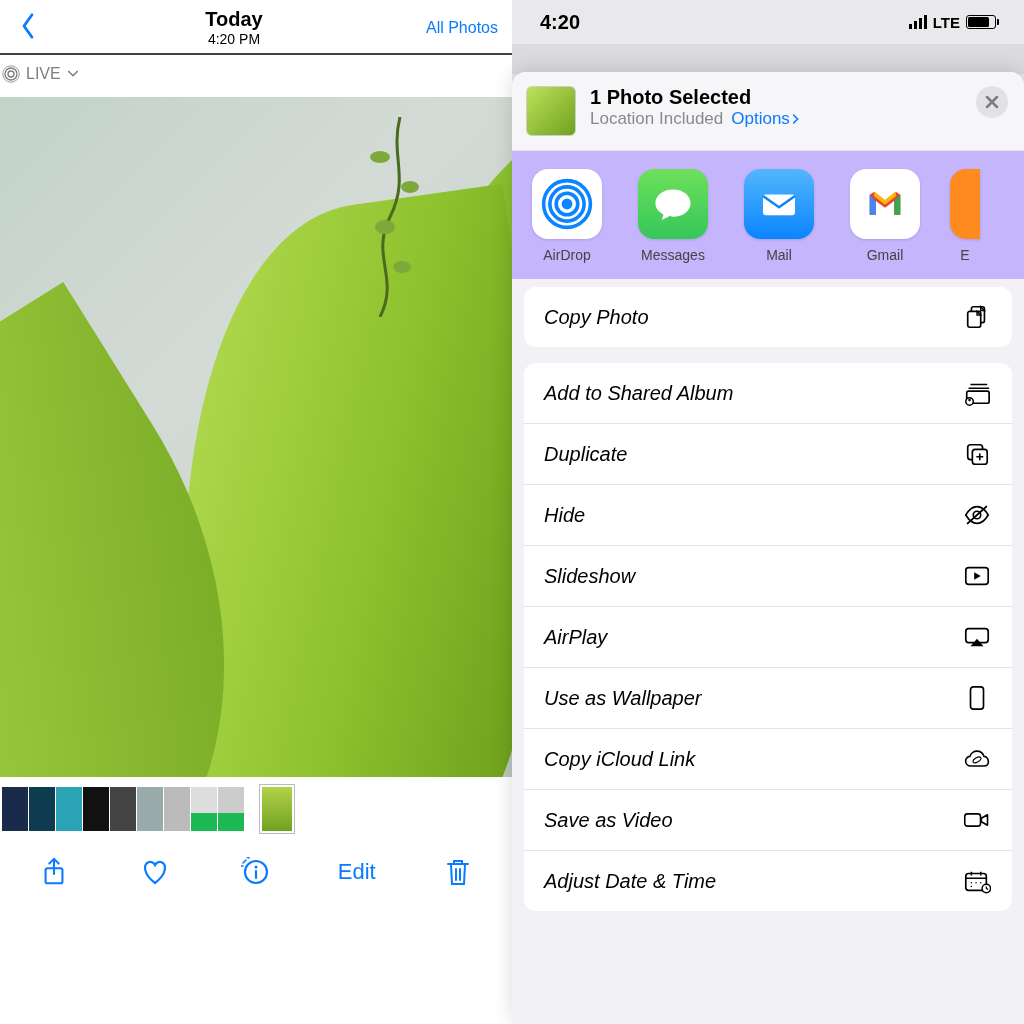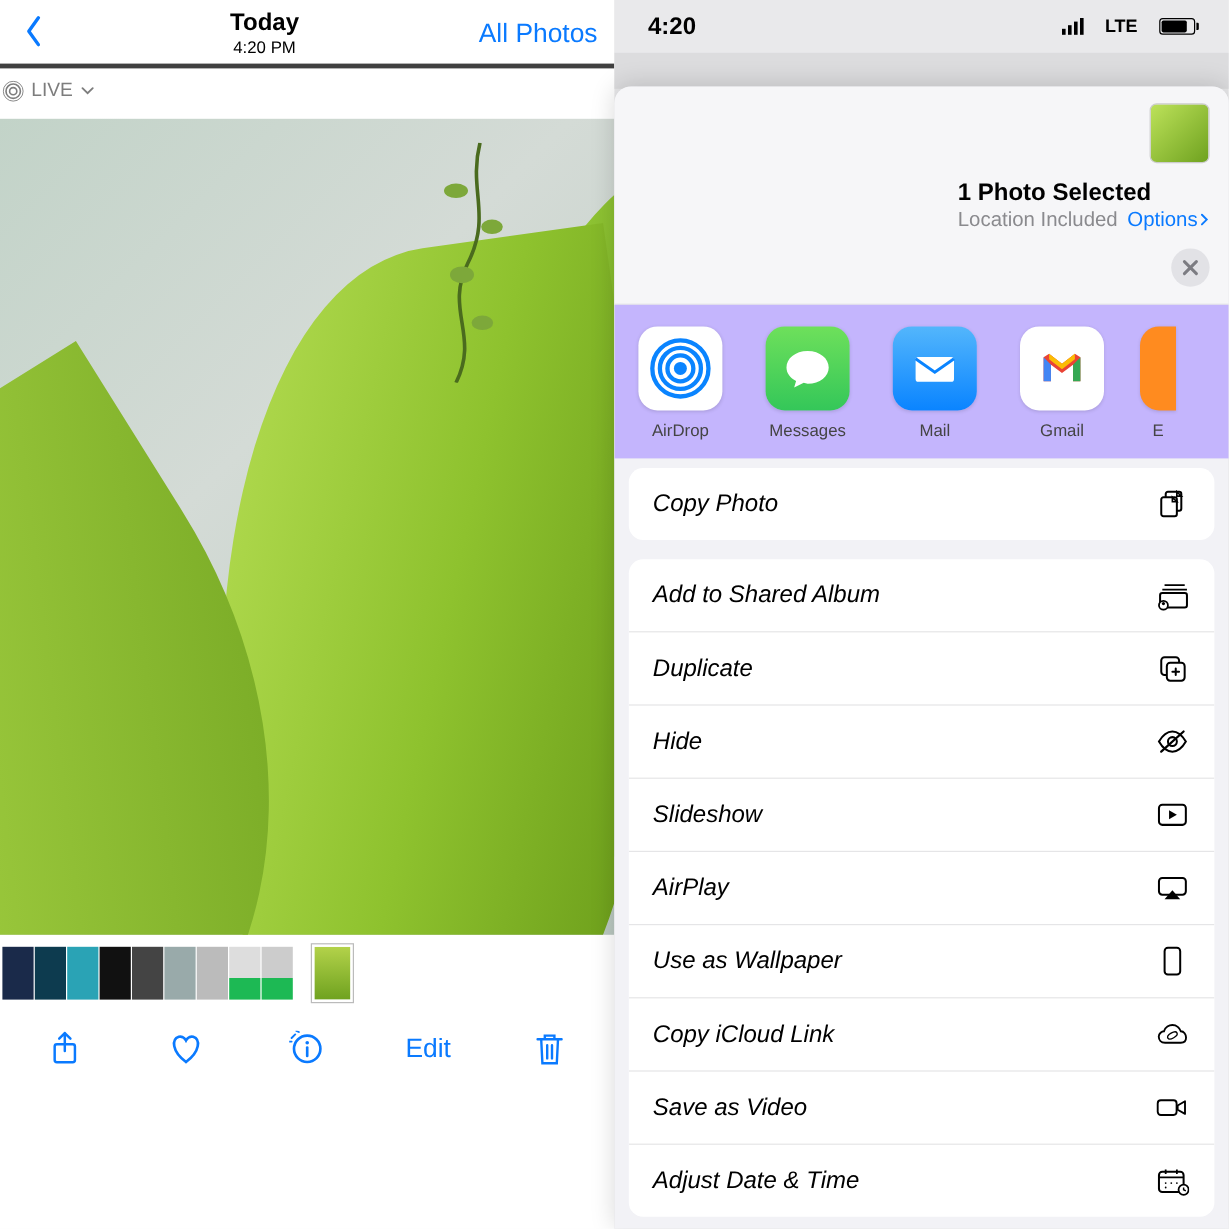--- a/index.html
+++ b/index.html
@@ -1,26 +1,26 @@
 <!DOCTYPE html>
 <html><head>
 <meta charset="utf-8">
 <style>
   * { margin:0; padding:0; box-sizing:border-box; font-family:-apple-system, "Helvetica Neue", Arial, sans-serif; -webkit-font-smoothing:antialiased; }
   body { width:1024px; height:1024px; background:#fff; overflow:hidden; }
   .screens { display:flex; width:1024px; height:1024px; }
   .screen { width:512px; height:1024px; position:relative; background:#fff; }
 
   
-  .header-l { display:flex; align-items:center; justify-content:space-between; padding:8px 14px 6px 14px; border-bottom:4px solid #404040; }
+  .header-l { display:flex; align-items:center; justify-content:space-between; padding:8px 14px 6px 14px; border-bottom:2px solid #404040; }
   .back-chevron { color:#0a7aff; font-size:36px; font-weight:400; line-height:1; padding:0 6px; }
   .header-center { text-align:center; }
   .header-title { font-size:20px; font-weight:600; color:#000; }
   .header-sub { font-size:14px; color:#000; font-weight:400; }
-  .all-photos { color:#0a7aff; font-size:22px; font-weight:500; }
+  .all-photos { color:#0a7aff; font-size:16px; font-weight:500; }
   .live-badge { display:flex; align-items:center; gap:6px; padding:10px 2px; color:#7d7d7d; font-size:16px; font-weight:500; }
   .live-icon { width:18px; height:18px; }
   .photo-area { width:512px; height:680px; margin-top:4px; position:relative; overflow:hidden; background:linear-gradient(135deg,#c2d3c8 0%,#d4dbd6 40%,#bac8c0 100%); }
   .leaf { position:absolute; border-radius:60% 0 60% 0 / 70% 0 70% 0; transform-origin:bottom right; }
   .leaf1 { width:520px; height:560px; left:-160px; top:100px; background:linear-gradient(115deg,#cfe36b 0%,#9fcc3f 40%,#6fa21f 100%); transform:rotate(-32deg);}
   .leaf2 { width:380px; height:700px; left:220px; top:80px; background:linear-gradient(110deg,#bde25a 0%,#8ec22e 50%,#5e8f13 100%); transform:rotate(-8deg);}
   .leaf3 { width:300px; height:600px; left:350px; top:40px; background:linear-gradient(110deg,#9fd040 0%,#6da81a 60%,#4d7a0e 100%); transform:rotate(6deg);}
   .vine { position:absolute; top:20px; left:330px; width:140px; height:200px; }
   .vine path { stroke:#4a6b1e; stroke-width:3; fill:none; }
   .vine-leaf { fill:#7da83a; }
@@ -28,32 +28,32 @@
   .thumb-strip { display:flex; align-items:center; padding:14px 2px 6px 2px; height:56px; gap:1px;}
   .thumb { width:26px; height:44px; background:#7d7d7d; flex-shrink:0; }
   .thumb.sel { border:2px solid #fff; outline:1px solid #bbb; width:34px; height:48px; background:linear-gradient(#b3d24a,#6fa21f);}
   .toolbar-l { display:flex; justify-content:space-around; align-items:flex-end; padding:14px 4px 14px 4px; height:74px; }
   .tl-btn { color:#0a7aff; display:flex; align-items:center; justify-content:center; width:48px; height:42px; }
   .tl-btn svg { width:30px; height:30px; }
   .edit-btn { color:#0a7aff; font-size:22px; }
 
   
   .status-bar { height:44px; display:flex; align-items:center; justify-content:space-between; padding:10px 28px; font-size:20px; font-weight:600; background:#e9e9eb;}
-  .status-right { display:flex; align-items:center; gap:18px; }
+  .status-right { display:flex; align-items:center; gap:6px; }
   .sig { display:flex; align-items:flex-end; gap:2px; height:14px; }
   .sig span { width:3px; background:#000; display:block; }
   .sig span:nth-child(1){height:5px} .sig span:nth-child(2){height:8px} .sig span:nth-child(3){height:11px} .sig span:nth-child(4){height:14px}
   .lte { font-size:15px; font-weight:600; }
   .batt { width:30px; height:14px; border:1.5px solid #000; border-radius:3px; position:relative; }
   .batt::after { content:""; position:absolute; right:-4px; top:3px; width:2.5px; height:6px; background:#000; border-radius:0 1px 1px 0; }
   .batt-fill { position:absolute; left:1px; top:1px; bottom:1px; width:75%; background:#000; border-radius:1.5px; }
   .dim-under { height:30px; background:#dcdcde; }
 
   .sheet { position:absolute; top:72px; left:0; right:0; bottom:0; background:#f2f2f6; border-radius:14px 14px 0 0; box-shadow:0 -2px 20px rgba(0,0,0,0.15); overflow:hidden;}
-  .sheet-header { display:flex; align-items:flex-end; gap:14px; padding:14px 16px 14px 14px; background:#f6f6f8; border-bottom:1px solid #e5e5e7;flex-direction:column;}
+  .sheet-header { display:flex; align-items:flex-start; gap:14px; padding:14px 16px 14px 14px; background:#f6f6f8; border-bottom:1px solid #e5e5e7;}
   .sh-thumb { width:50px; height:50px; border-radius:6px; background:linear-gradient(135deg,#bde25a,#6fa21f); border:0.5px solid #ccc; flex-shrink:0;}
   .sh-title { font-size:20px; font-weight:600; color:#000; }
   .sh-sub { font-size:17px; color:#8a8a8e; display:flex; align-items:center; gap:8px;}
   .sh-options { color:#0a7aff; font-size:17px; font-weight:500; display:inline-flex; align-items:center; gap:2px;}
   .close-btn { margin-left:auto; width:32px; height:32px; border-radius:50%; background:#e2e2e6; display:flex; align-items:center; justify-content:center; color:#7c7c82; flex-shrink:0;}
   .close-btn svg { width:14px; height:14px; }
 
   .app-row { display:flex; gap:24px; padding:18px 14px 16px 14px; overflow:hidden; background:#c4b5fd;}
   .app { width:82px; text-align:center; flex-shrink:0;}
   .app-icon { width:70px; height:70px; border-radius:16px; margin:0 auto 8px auto; display:flex; align-items:center; justify-content:center; box-shadow:0 1px 3px rgba(0,0,0,0.12);}

